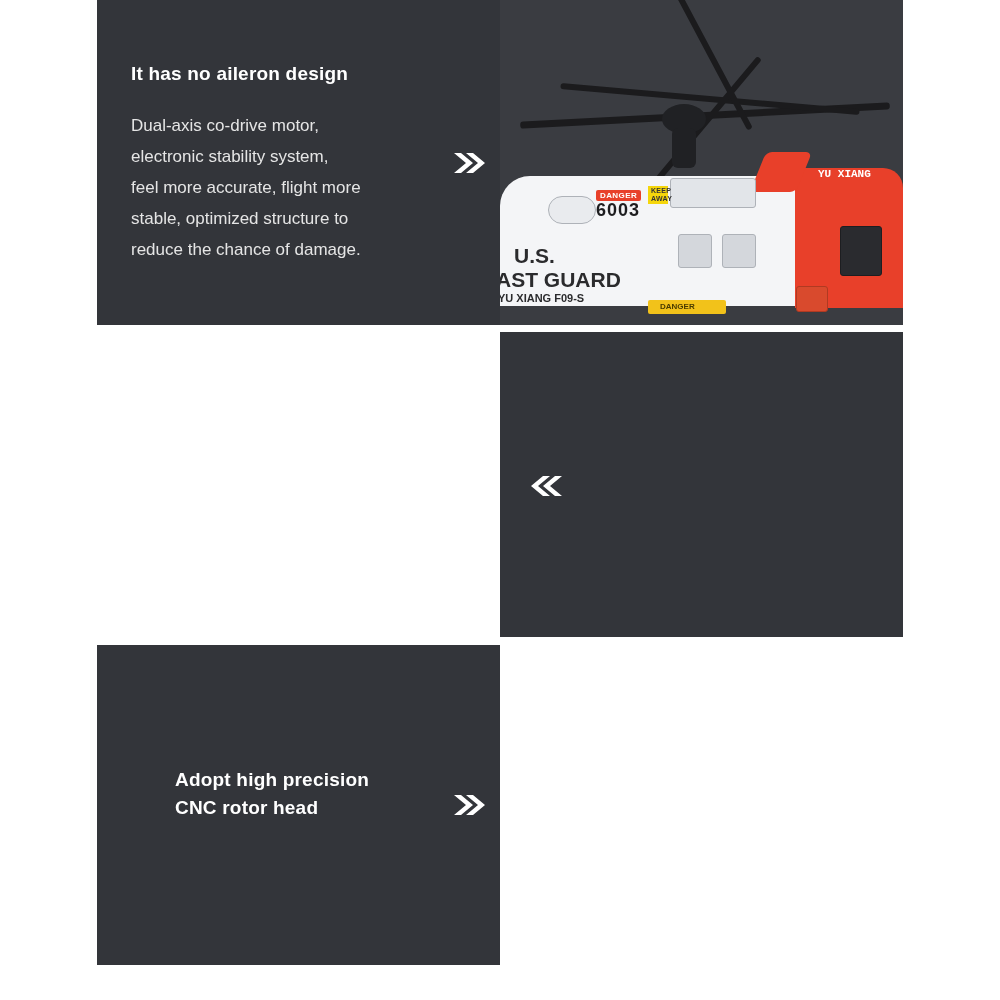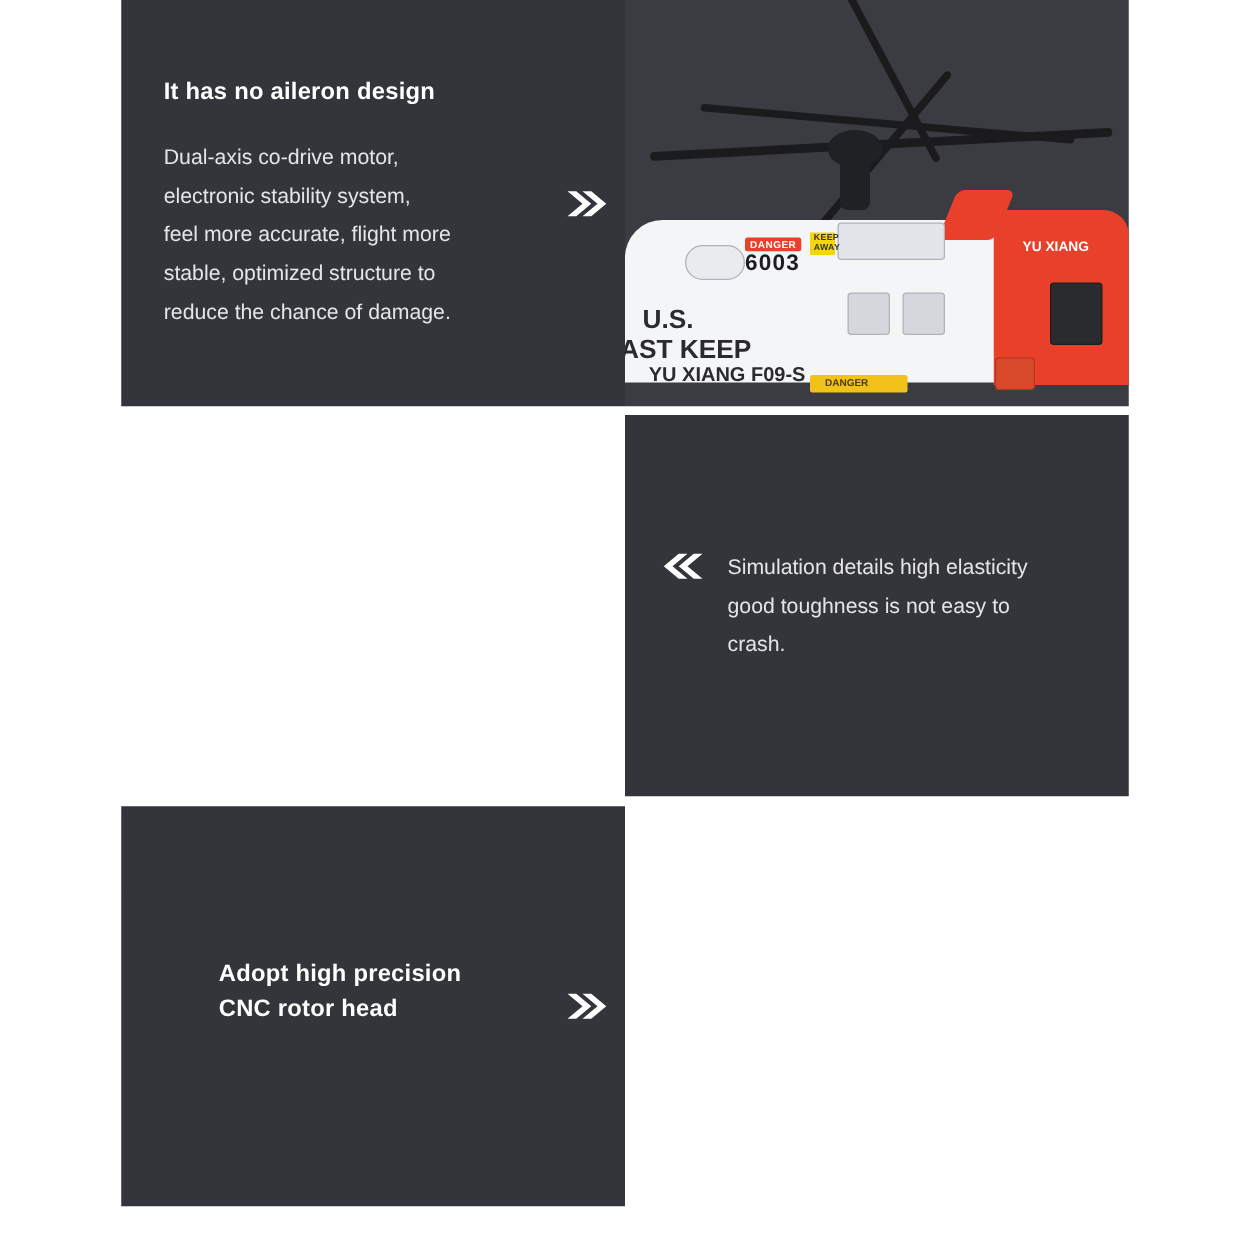--- a/index.html
+++ b/index.html
@@ -207,24 +207,24 @@
     <div class="win" style="left:170px; top:178px; width:84px; height:28px; background:#e2e5e9;"></div>
 
     <div class="win" style="left:178px; top:234px; width:32px; height:32px;"></div>
     <div class="win" style="left:222px; top:234px; width:32px; height:32px;"></div>
     <div class="win" style="left:340px; top:226px; width:40px; height:48px; background:#2a2b2f; border-color:#1d1e21;"></div>
     <div class="win" style="left:48px; top:196px; width:46px; height:26px; background:#e9ebee; border-radius:14px;"></div>
 
     <div class="label-danger" style="left:96px; top:190px;">DANGER</div>
     <div class="label-keep" style="left:148px; top:186px; width:14px; line-height:8px;">KEEP AWAY</div>
     <div class="label-num" style="left:96px; top:200px; font-size:18px;">6003</div>
-    <div class="label-txt" style="left:318px; top:192px; font-size:11px; color:#fff;">YU XIANG</div>
+    <div class="label-txt" style="left:318px; top:168px; font-size:11px; color:#fff;font-family:Liberation Mono, monospace;">YU XIANG</div>
     <div class="label-txt" style="left:14px; top:244px; font-size:21px;">U.S.</div>
-    <div class="label-txt" style="left:-4px; top:268px; font-size:21px;">AST KEEP</div>
-    <div class="label-txt" style="left:-2px; top:292px; font-size:16px;margin-left:21px;">YU XIANG F09-S</div>
+    <div class="label-txt" style="left:-4px; top:268px; font-size:21px;">AST GUARD</div>
+    <div class="label-txt" style="left:-2px; top:292px; font-size:11px;">YU XIANG F09-S</div>
     <div class="stripe-yellow" style="left:148px; top:300px; width:78px; height:14px;"></div>
     <div class="label-txt" style="left:160px; top:302px; font-size:8px; color:#4a3c00;">DANGER</div>
     <div class="win" style="left:296px; top:286px; width:30px; height:24px; background:#d94a2d; border-color:#b03a22;"></div>
   </div>
 
   <div class="block photo light" style="left:97px; top:332px; width:403px; height:305px;">
 
     <div class="motion-blur" style="left:0px; top:48px; width:395px; height:18px;"></div>
     <div class="motion-blur" style="left:30px; top:72px; width:340px; height:10px;"></div>
     <div class="blade" style="left:70px; top:62px; width:200px; height:5px; transform: rotate(-4deg); background:#3a3c40;"></div>
@@ -263,23 +263,20 @@
 
   <div class="block text-panel" style="left:500px; top:332px; width:403px; height:305px;">
     <div class="panel-inner" style="padding:0 30px;">
       <div class="body-row">
         <span class="chev chev-left-inline">
           <svg width="34" height="26" viewBox="0 0 34 26">
             <polygon points="32,3 20,13 32,23 25,23 13,13 25,3" fill="#ffffff"></polygon>
             <polygon points="20,3 8,13 20,23 13,23 1,13 13,3" fill="#ffffff"></polygon>
           </svg>
         </span>
-        <div class="panel-body">Simulation details high elasticity
-good toughness is not easy to
-crash.</div>
       </div>
     </div>
   </div>
 
   <div class="block text-panel" style="left:97px; top:645px; width:403px; height:320px;padding-left:44px;">
     <div class="panel-inner">
       <div class="panel-title">Adopt high precision
 CNC rotor head</div>
       <span class="chev chev-right">
         <svg width="34" height="26" viewBox="0 0 34 26">

